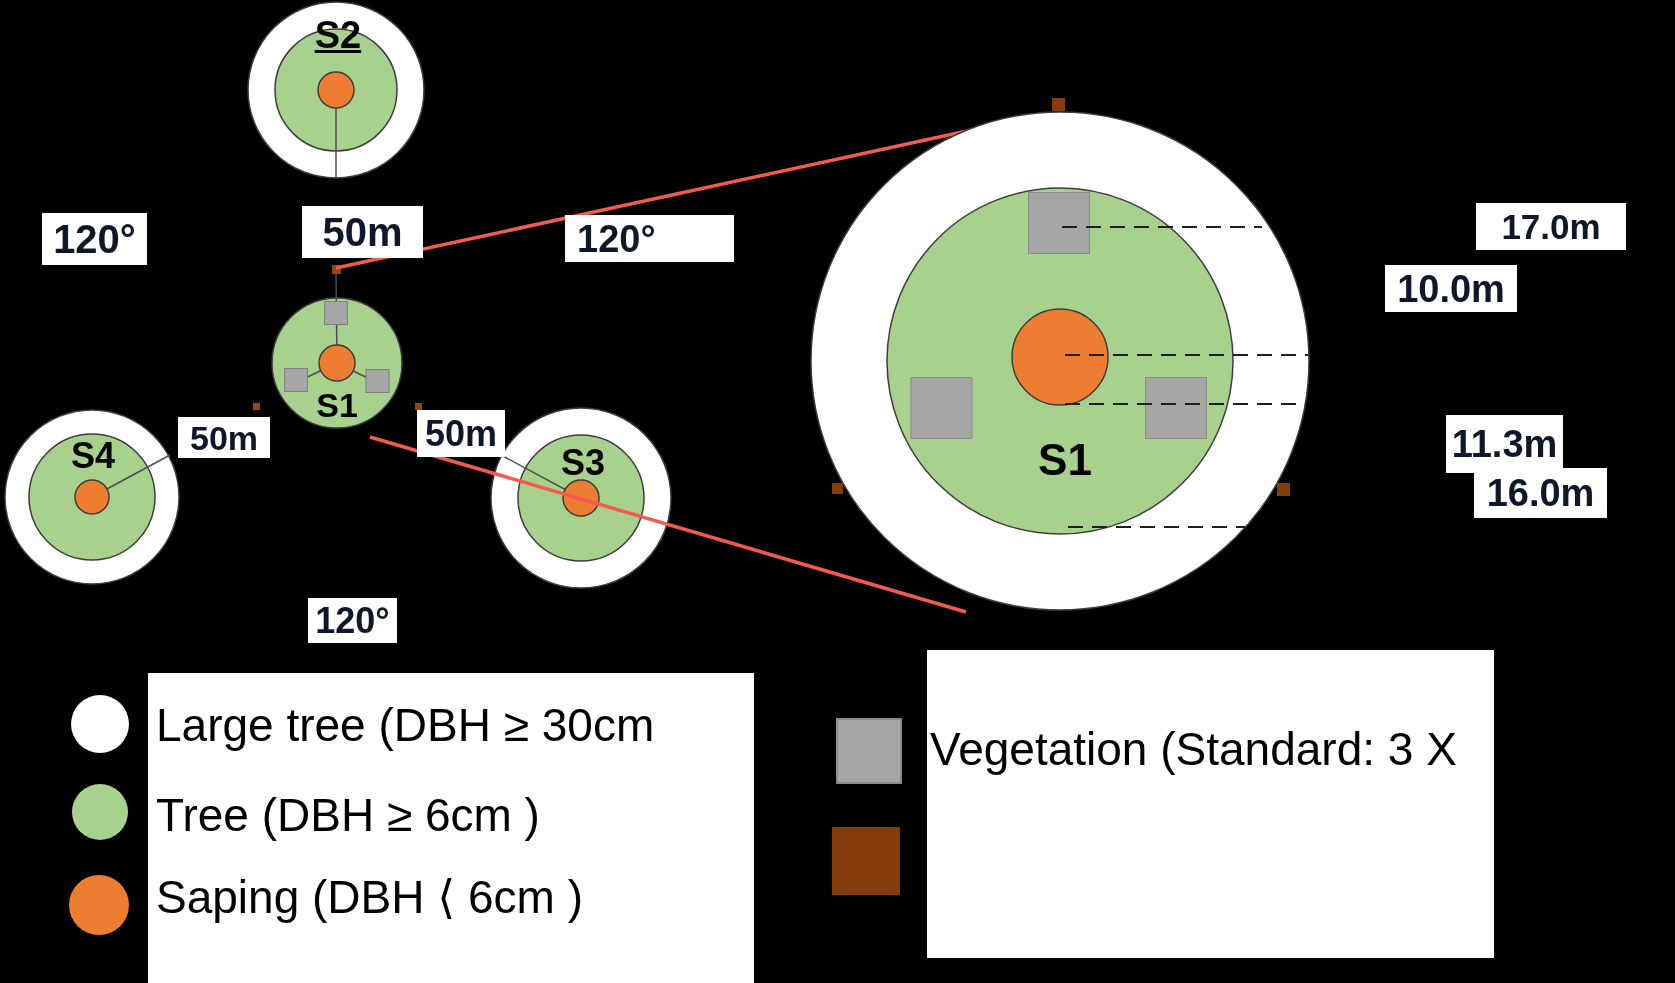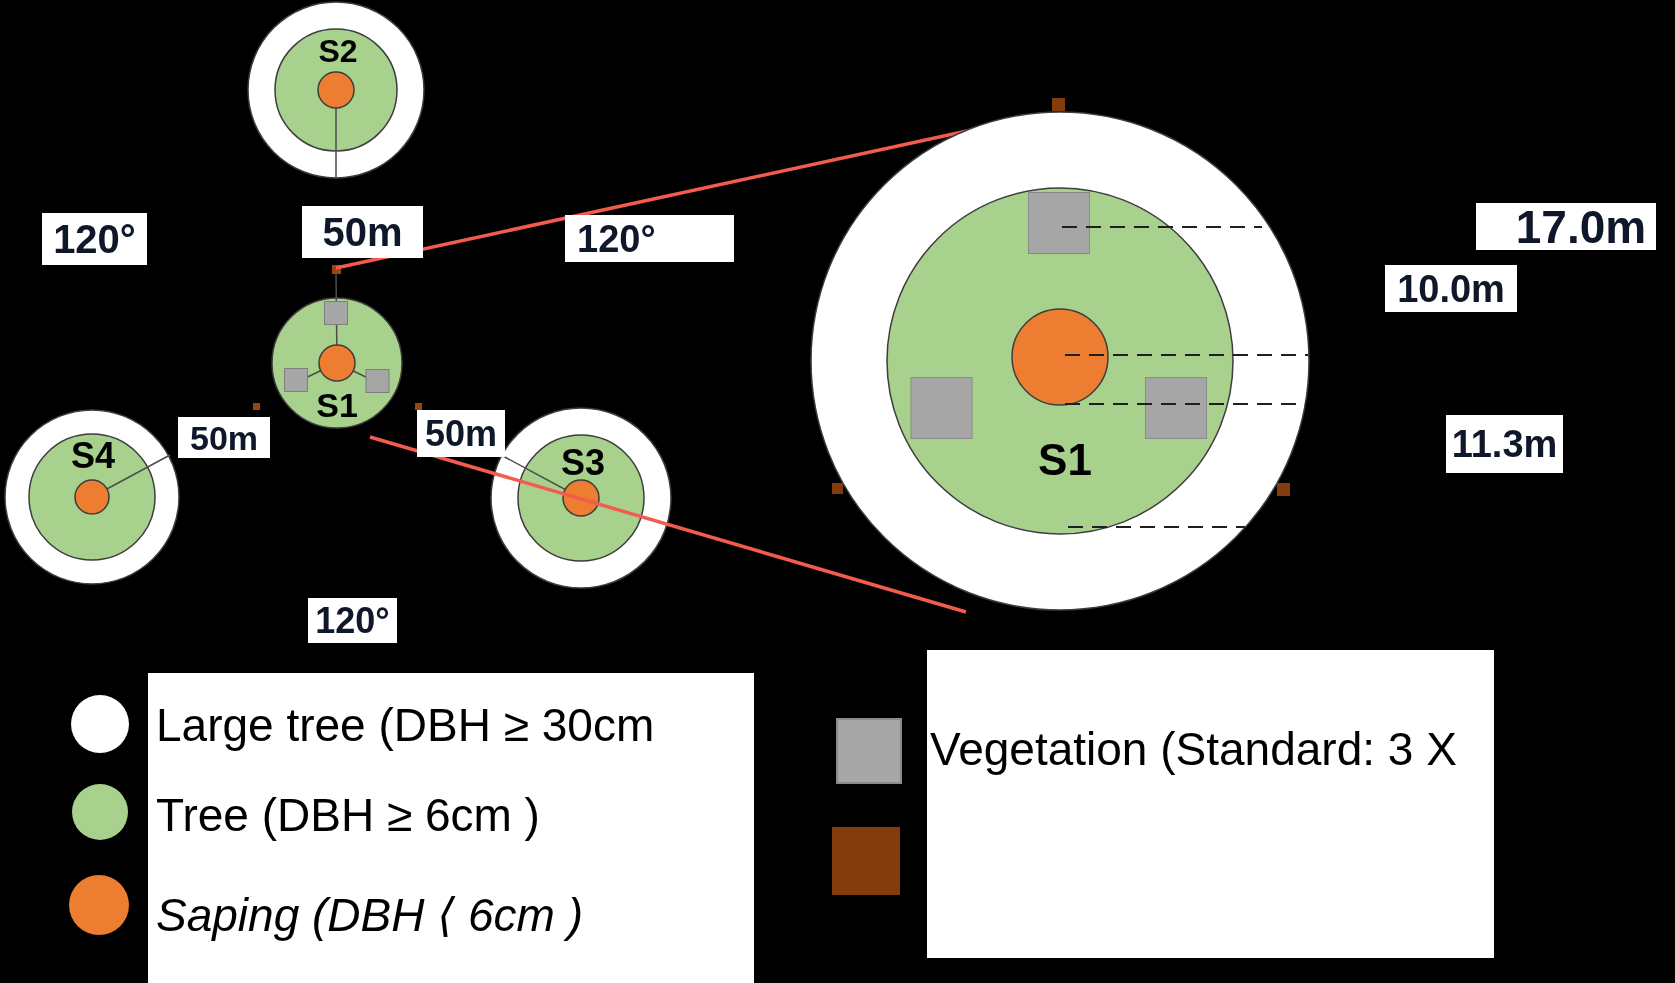--- a/index.html
+++ b/index.html
@@ -71,42 +71,43 @@
       <rect x="1052" y="98" width="13" height="13" fill="#843C0C"></rect>
       <rect x="832" y="483" width="11" height="11" fill="#843C0C"></rect>
       <rect x="1277" y="483" width="13" height="13" fill="#843C0C"></rect>
       <line x1="1062" y1="227" x2="1262" y2="227" stroke="#1F1F1F" stroke-width="2" stroke-dasharray="15 9"></line>
       <line x1="1065" y1="355" x2="1308" y2="355" stroke="#1F1F1F" stroke-width="2" stroke-dasharray="15 9"></line>
       <line x1="1065" y1="404" x2="1306" y2="404" stroke="#1F1F1F" stroke-width="2" stroke-dasharray="15 9"></line>
       <line x1="1068" y1="527" x2="1245" y2="527" stroke="#1F1F1F" stroke-width="2" stroke-dasharray="15 9"></line>
     </g>
   </svg>
 
-  <div class="plot-lbl" style="left:314px;top:32px;width:48px;height:38px;font-size:32px;">S2</div>
+  <div class="plot-lbl" style="left:314px;top:16px;width:48px;height:38px;font-size:38px;text-decoration:underline;">S2</div>
   <div class="plot-lbl" style="left:312px;top:388px;width:50px;height:34px;font-size:34px;">S1</div>
   <div class="plot-lbl" style="left:69px;top:438px;width:48px;height:36px;font-size:36px;">S4</div>
   <div class="plot-lbl" style="left:559px;top:445px;width:48px;height:36px;font-size:36px;">S3</div>
   <div class="plot-lbl" style="left:1037px;top:438px;width:56px;height:44px;font-size:44px;">S1</div>
 
   <div class="lbl" style="left:42px;top:213px;width:105px;height:52px;font-size:40px;">120°</div>
   <div class="lbl left" style="left:565px;top:215px;width:157px;height:47px;font-size:38px;padding-left:12px;">120°</div>
   <div class="lbl" style="left:308px;top:598px;width:89px;height:45px;font-size:36px;">120°</div>
 
   <div class="lbl" style="left:302px;top:206px;width:121px;height:52px;font-size:40px;">50m</div>
   <div class="lbl" style="left:178px;top:417px;width:92px;height:41px;font-size:34px;">50m</div>
   <div class="lbl" style="left:417px;top:410px;width:88px;height:47px;font-size:36px;">50m</div>
 
-  <div class="lbl" style="left:1476px;top:203px;width:150px;height:47px;font-size:46px;padding-left:30px;">17.0m</div>
+  <div class="lbl" style="left:1476px;top:203px;width:150px;height:47px;font-size:35px;">17.0m</div>
   <div class="lbl" style="left:1385px;top:265px;width:132px;height:47px;font-size:38px;">10.0m</div>
   <div class="lbl" style="left:1421px;top:415px;width:117px;height:58px;font-size:38px;margin-left:25px;">11.3m</div>
+  <div class="lbl" style="left:1474px;top:468px;width:133px;height:50px;font-size:38px;">16.0m</div>
 
   <div class="legend-box" style="left:148px;top:673px;width:574px;height:310px;padding-left:32px;">
     <div class="legend-text" style="left:8px;top:27px;font-size:46px;">Large tree (DBH ≥ 30cm</div>
     <div class="legend-text" style="left:8px;top:117px;font-size:46px;">Tree (DBH ≥ 6cm )</div>
-    <div class="legend-text" style="left:8px;top:217px;font-size:46px;font-style:italic;">Saping (DBH ⟨ 6cm )</div>
+    <div class="legend-text" style="left:8px;top:199px;font-size:46px;">Saping (DBH ⟨ 6cm )</div>
   </div>
   <div class="swatch-circle" style="left:71px;top:695px;width:58px;height:58px;background:#FFFFFF;"></div>
   <div class="swatch-circle" style="left:72px;top:784px;width:56px;height:56px;background:#A9D18E;"></div>
   <div class="swatch-circle" style="left:69px;top:875px;width:60px;height:60px;background:#ED7D31;"></div>
 
   <div class="legend-box" style="left:927px;top:650px;width:567px;height:308px;">
     <div class="legend-text" style="left:3px;top:74px;font-size:46px;">Vegetation (Standard: 3 X</div>
   </div>
   <div class="swatch-square" style="left:836px;top:718px;width:62px;height:62px;background:#A6A6A6;border:2px solid #8a8a8a;"></div>
   <div class="swatch-square" style="left:832px;top:827px;width:68px;height:68px;background:#843C0C;"></div>

